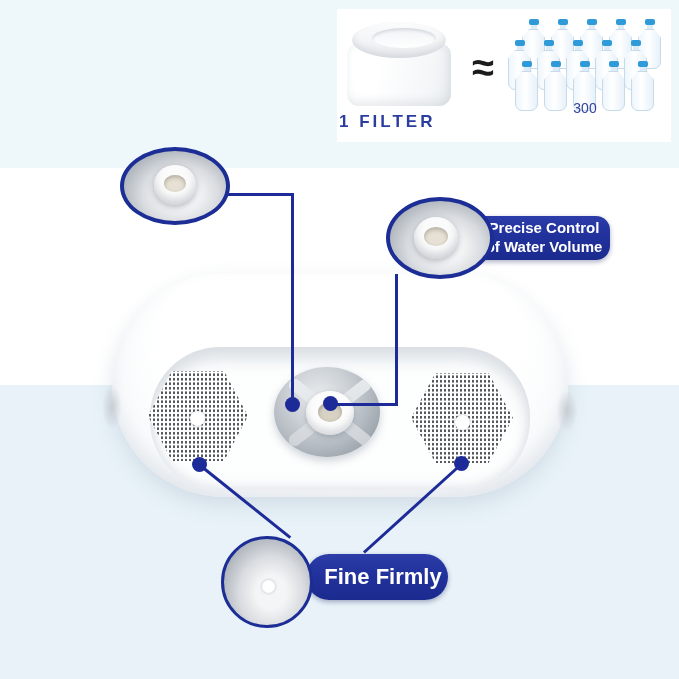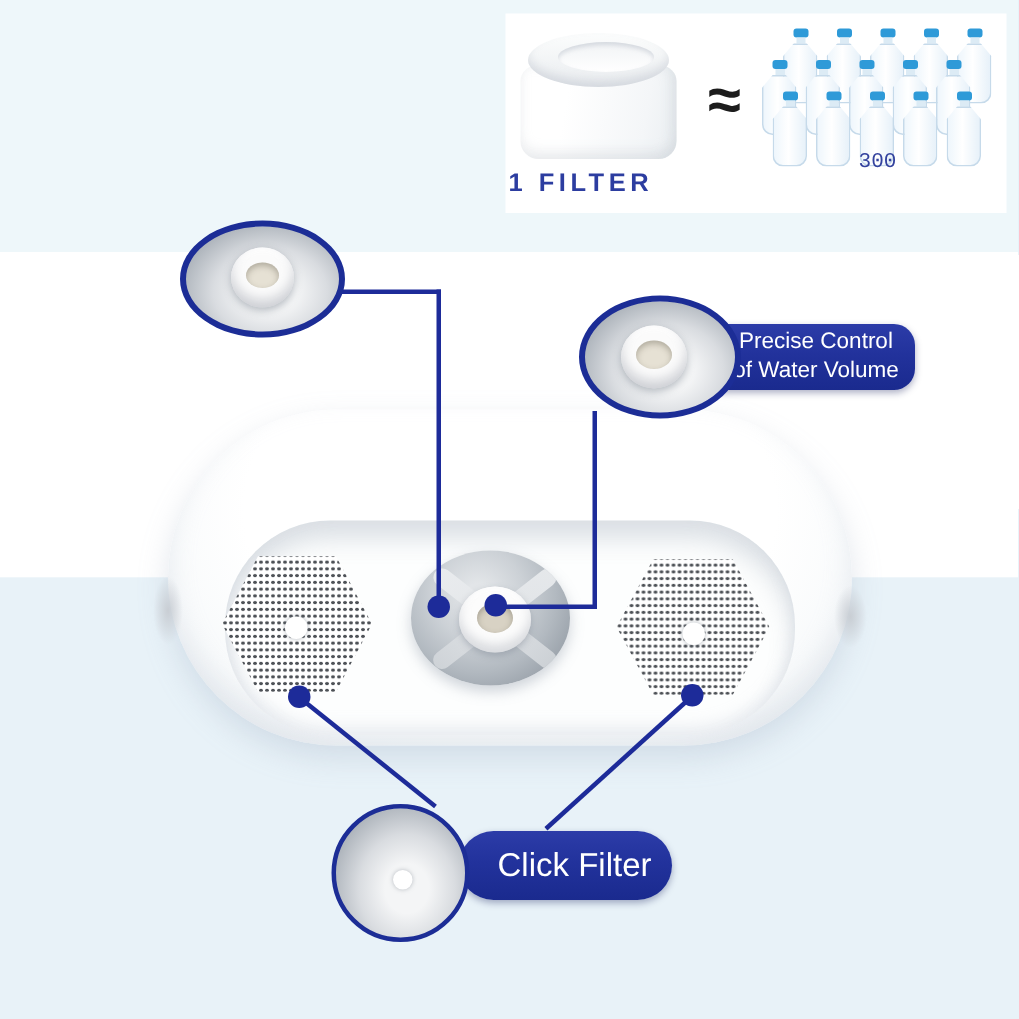--- a/index.html
+++ b/index.html
@@ -37,21 +37,21 @@
   .bottle-row.r1{left:0;top:21px;}
   .bottle-row.r2{left:7px;top:42px;}
   .bottle{width:25px;height:50px;display:flex;flex-direction:column;align-items:center;}
   .bottle .cap{width:10px;height:6px;background:#2e9ad8;border-radius:2px;}
   .bottle .neck{width:6px;height:4px;background:#dcebf5;}
   .bottle .bbody{width:21px;height:40px;border:1px solid #c6daea;
     background:linear-gradient(90deg,#eef6fc,#ffffff 45%,#e7f1f9);
     border-radius:4px 4px 7px 7px;
     clip-path:polygon(32% 0,68% 0,100% 22%,100% 100%,0 100%,0 22%);}
   .bottles-caption{left:168px;top:92px;width:160px;text-align:center;color:#33429e;}
-  .count-num{font-size:14px;line-height:15px;font-family:Liberation Mono, monospace;}
+  .count-num{font-size:14px;line-height:15px;}
   .count-label{font-size:13px;line-height:15px;letter-spacing:.5px;}
 
   
   .device{left:112px;top:273px;width:456px;height:224px;border-radius:112px;z-index:1;
     background:radial-gradient(ellipse at 50% 30%,#ffffff 55%,#f8fafb 75%,#eef1f4 90%,#e2e7ec 100%);
     box-shadow:0 8px 20px rgba(150,165,185,.28), inset 0 -10px 18px rgba(190,200,212,.30);}
   .recess{left:150px;top:347px;width:380px;height:143px;border-radius:70px;z-index:1;
     background:#fdfefe;
     box-shadow:inset 0 12px 16px rgba(140,152,168,.30), inset 0 -6px 10px rgba(185,195,208,.26);}
   .notch{background:radial-gradient(ellipse,#c9ced4 0%,rgba(201,206,212,0) 70%);z-index:1;}
@@ -107,21 +107,21 @@
   .mag-precise .mag-ring{left:24px;top:16px;width:44px;height:42px;}
   .mag-hole{position:absolute;border-radius:50%;background:#e6e1d4;box-shadow:inset 0 2px 4px rgba(95,90,75,.4);}
   .mag-click .mag-hole{left:10px;top:10px;width:22px;height:17px;}
   .mag-precise .mag-hole{left:10px;top:10px;width:24px;height:19px;}
   .mag-fine .fine-dot{position:absolute;left:38px;top:41px;width:13px;height:13px;border-radius:50%;background:#ffffff;
     box-shadow:0 0 3px rgba(120,128,140,.5);}
 
   
   .lbl{position:absolute;display:flex;align-items:center;justify-content:center;
     background:linear-gradient(180deg,#2c3ca8 0%,#22329c 45%,#1a2a8e 100%);
-    color:#ffffff;font-weight:normal;box-shadow:0 2px 5px rgba(20,30,90,.35);}
+    color:#ffffff;font-weight:bold;box-shadow:0 2px 5px rgba(20,30,90,.35);}
   .lbl-click{left:112px;top:226px;width:126px;height:42px;border-radius:16px;font-size:20px;z-index:8;letter-spacing:.5px;}
   .lbl-precise{left:468px;top:216px;width:132px;height:44px;border-radius:14px;font-size:15px;z-index:6;
     flex-direction:column;line-height:1.25;padding-left:10px;text-align:center;}
   .lbl-fine{left:306px;top:554px;width:130px;height:46px;border-radius:23px;font-size:22px;z-index:6;padding-left:12px;}
 </style>
 </head>
 <body>
 
 <div class="stage">
 
@@ -263,15 +263,15 @@
     </div>
   </div>
   <div class="mag mag-fine mesh">
     <div class="fine-dot"></div>
   </div>
 
   <div class="lbl lbl-precise">
     <span>Precise Control</span>
     <span>of Water Volume</span>
   </div>
-  <div class="lbl lbl-fine">Click Filter</div>
+  <div class="lbl lbl-fine">Fine Firmly</div>
 
 </div>
 
 </body></html>

